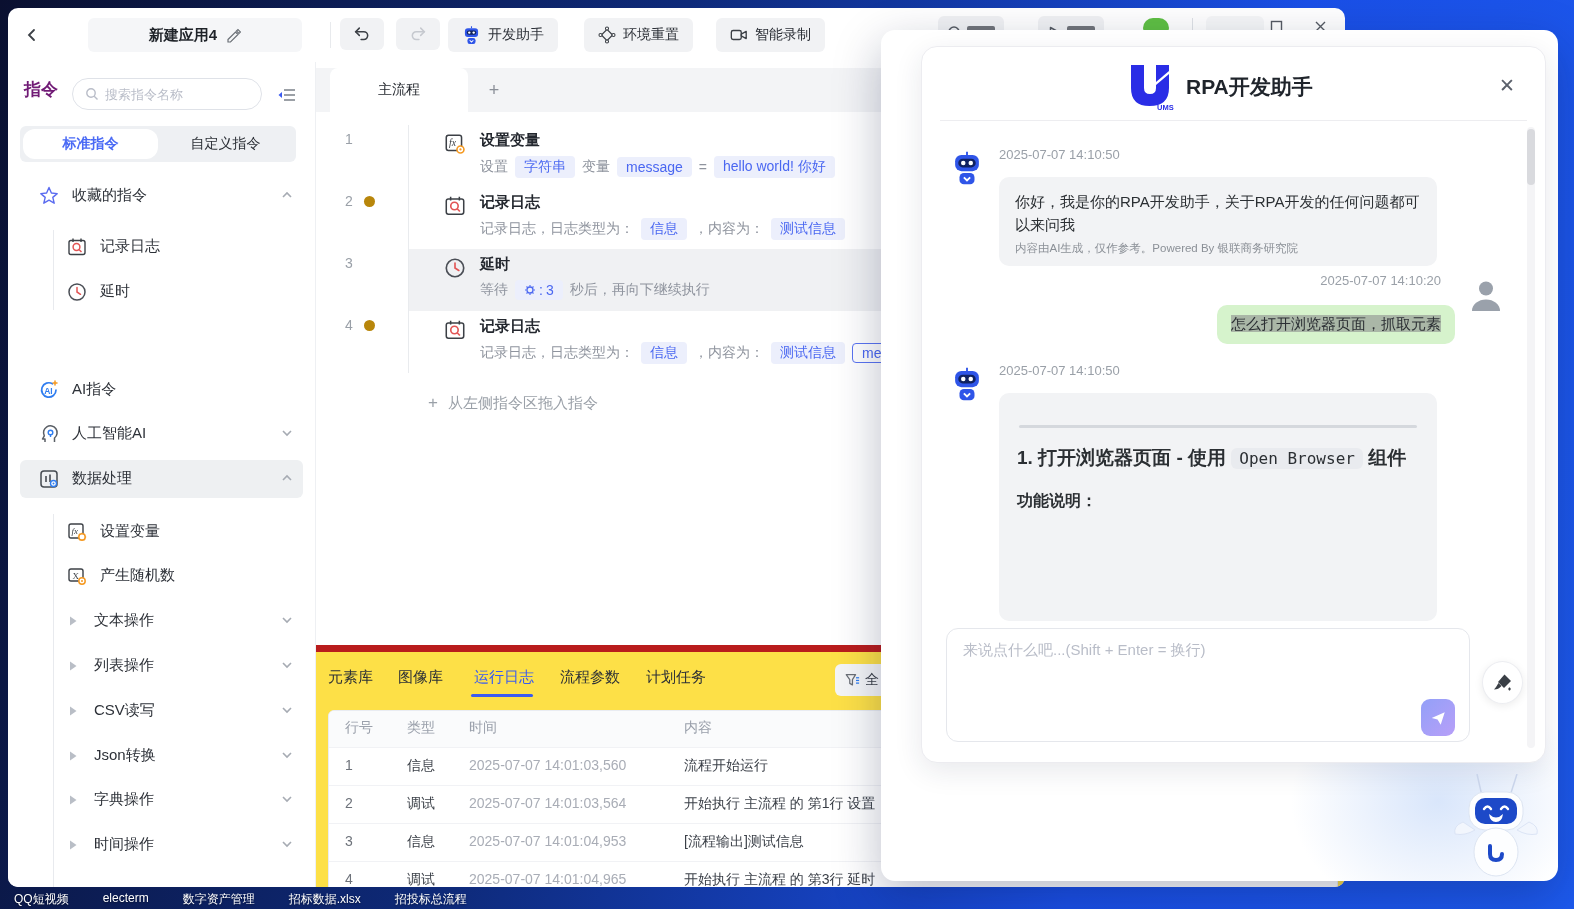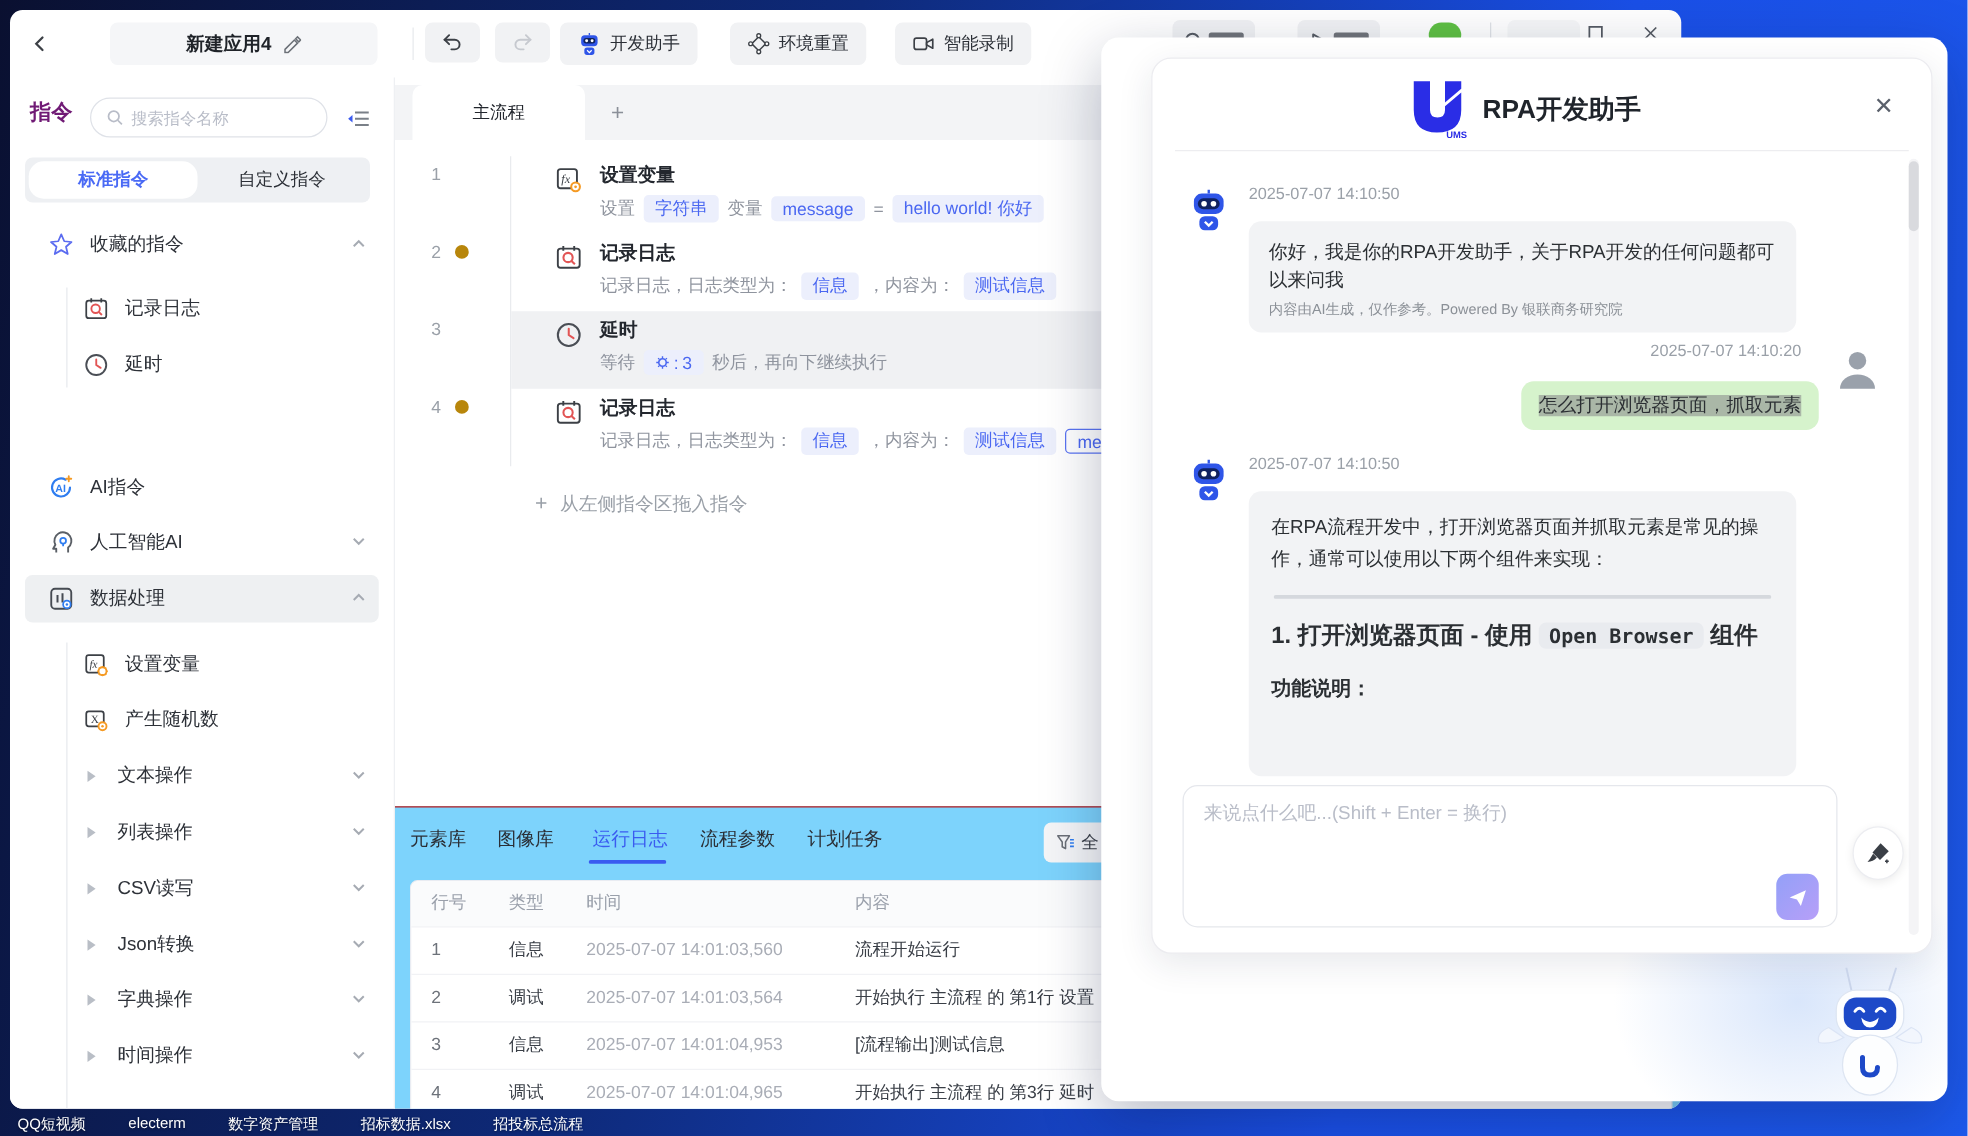--- a/index.html
+++ b/index.html
@@ -69,21 +69,21 @@
   .srow.sel{background:#f0f1f3}
   .srow .sic{position:absolute;left:34px;top:7px;width:24px;height:24px}
   .srow .stitle{position:absolute;left:71px;top:6px;font-size:15px;font-weight:700;color:#23272e}
   .srow .sdesc{position:absolute;left:71px;top:31px;display:flex;align-items:center;gap:7px;font-size:14px;
     color:#8f949e;white-space:nowrap}
   .fpill{background:#eceffc;color:#4a67f1;border-radius:4px;padding:2px 9px;font-size:14px;display:flex;
     align-items:center;gap:3px}
   .opill{background:#fff;border:1px solid #5a74f2;color:#4a67f1;border-radius:4px;padding:1px 9px;font-size:14px}
   .add-row{position:absolute;left:112px;top:281px;display:flex;align-items:center;gap:10px;color:#9aa0a8;font-size:15px}
   
-  .bpanel{position:absolute;left:308px;top:637px;right:0;bottom:0;background:#7dd3fc;border-top:1px solid #b91c1c}
+  .bpanel{position:absolute;left:308px;top:637px;right:0;bottom:0;background:#fde047;border-top:7px solid #b91c1c}
   .ltab{position:absolute;top:16px;font-size:15px;color:#2b2f36}
   .ltab.on{color:#3a5bf0;font-weight:400}
   .lunder{position:absolute;left:155px;top:42px;width:62px;height:3px;background:#3a5bf0;border-radius:2px}
   .lfilter{position:absolute;left:519px;top:12px;width:64px;height:32px;background:#f4f5f7;border-radius:6px;
     display:flex;align-items:center;gap:5px;padding:0 9px;font-size:14px;color:#3a3f47}
   .ltable{position:absolute;left:12px;top:58px;width:1010px;height:188px;border:1px solid #e9ecf2;border-radius:6px;
     overflow:hidden;background:#fff}
   .lhead{position:absolute;left:0;right:0;top:0;height:36px;background:#fafbfc}
   .lrow{position:absolute;left:0;right:0;height:38px;border-top:1px solid #f1f2f5}
   .lc{position:absolute;top:9px;font-size:14px;white-space:nowrap}
@@ -107,21 +107,21 @@
   .bubble-bot{position:absolute;left:77px;width:438px;background:#f2f3f5;border-radius:10px;padding:13px 16px 9px;
     font-size:15px;color:#2b2f33;line-height:1.55}
   .bub-foot{font-size:11.5px;color:#8b9097;margin-top:3px}
   .bubble-user{position:absolute;right:90px;top:184px;background:#d6f3cc;border-radius:10px;padding:10px 14px;
     font-size:15px;color:#2b2f33}
   .bubble-user span{background:#aab7a7}
   .m3{top:272px;height:228px;overflow:hidden;padding:16px 18px;line-height:1.7}
   .m3 .hr2{height:3px;background:#d5d8dd;margin:16px 2px;border-radius:2px}
   .m3 .hd{font-size:19px;font-weight:700;line-height:1.5;margin-top:2px}
   .code-chip{font-family:"DejaVu Sans Mono","Liberation Mono",monospace;font-size:16px;background:#e9ebef;
-    border-radius:6px;padding:1px 8px;font-weight:700}
+    border-radius:6px;padding:1px 8px;font-weight:400}
   .m3 .sub{font-size:16px;font-weight:700;margin-top:14px}
   .av-bot{position:absolute;left:30px;width:30px;height:34px}
   .av-user{position:absolute;right:41px;top:156px;width:36px;height:36px}
   .sbar{position:absolute;right:10px;top:80px;bottom:14px;width:8px;background:#f4f4f6;border-radius:4px}
   .sthumb{position:absolute;left:0;top:2px;width:8px;height:56px;background:#d9dade;border-radius:4px}
   .inwrap{position:absolute;left:24px;top:581px;width:524px;height:114px;border:1.5px solid #e5e7ec;border-radius:12px}
   .inwrap textarea{position:absolute;inset:0;border:none;outline:none;resize:none;background:transparent;
     padding:12px 16px;font-size:15px;color:#14532d;font-family:"Liberation Sans","DejaVu Sans",sans-serif}
   .inwrap textarea::placeholder{color:#b9bdc8}
   .send{position:absolute;left:499px;top:652px;width:34px;height:37px;border-radius:9px;
@@ -630,21 +630,20 @@
             <rect x="2.5" y="3" width="19" height="13" rx="5" fill="#2f55e8"></rect>
             <rect x="5" y="6" width="14" height="7" rx="3.5" fill="#0f2160"></rect>
             <circle cx="9" cy="9.5" r="1.8" fill="#fff"></circle>
             <circle cx="15" cy="9.5" r="1.8" fill="#fff"></circle>
             <rect x="6" y="17.5" width="12" height="9" rx="3.5" fill="#2f55e8"></rect>
             <path d="M9.5 21 l2.5 2.5 2.5-2.5" fill="none" stroke="#fff" stroke-width="1.5"></path>
           </svg>
       </div>
       <div class="ts" style="left:77px;top:242px">2025-07-07 14:10:50</div>
       <div class="bubble-bot m3">
-        <div>在RPA流程开发中，打开浏览器页面并抓取元素是常见的操作，通常可以使用以下两个组件来实现：</div>
         <div class="hr2"></div>
         <div class="hd">
           <span>1. 打开浏览器页面 - 使用</span>
           <span class="code-chip">Open Browser</span>
           <span>组件</span>
         </div>
         <div class="sub">功能说明：</div>
       </div>
     </div>
 

